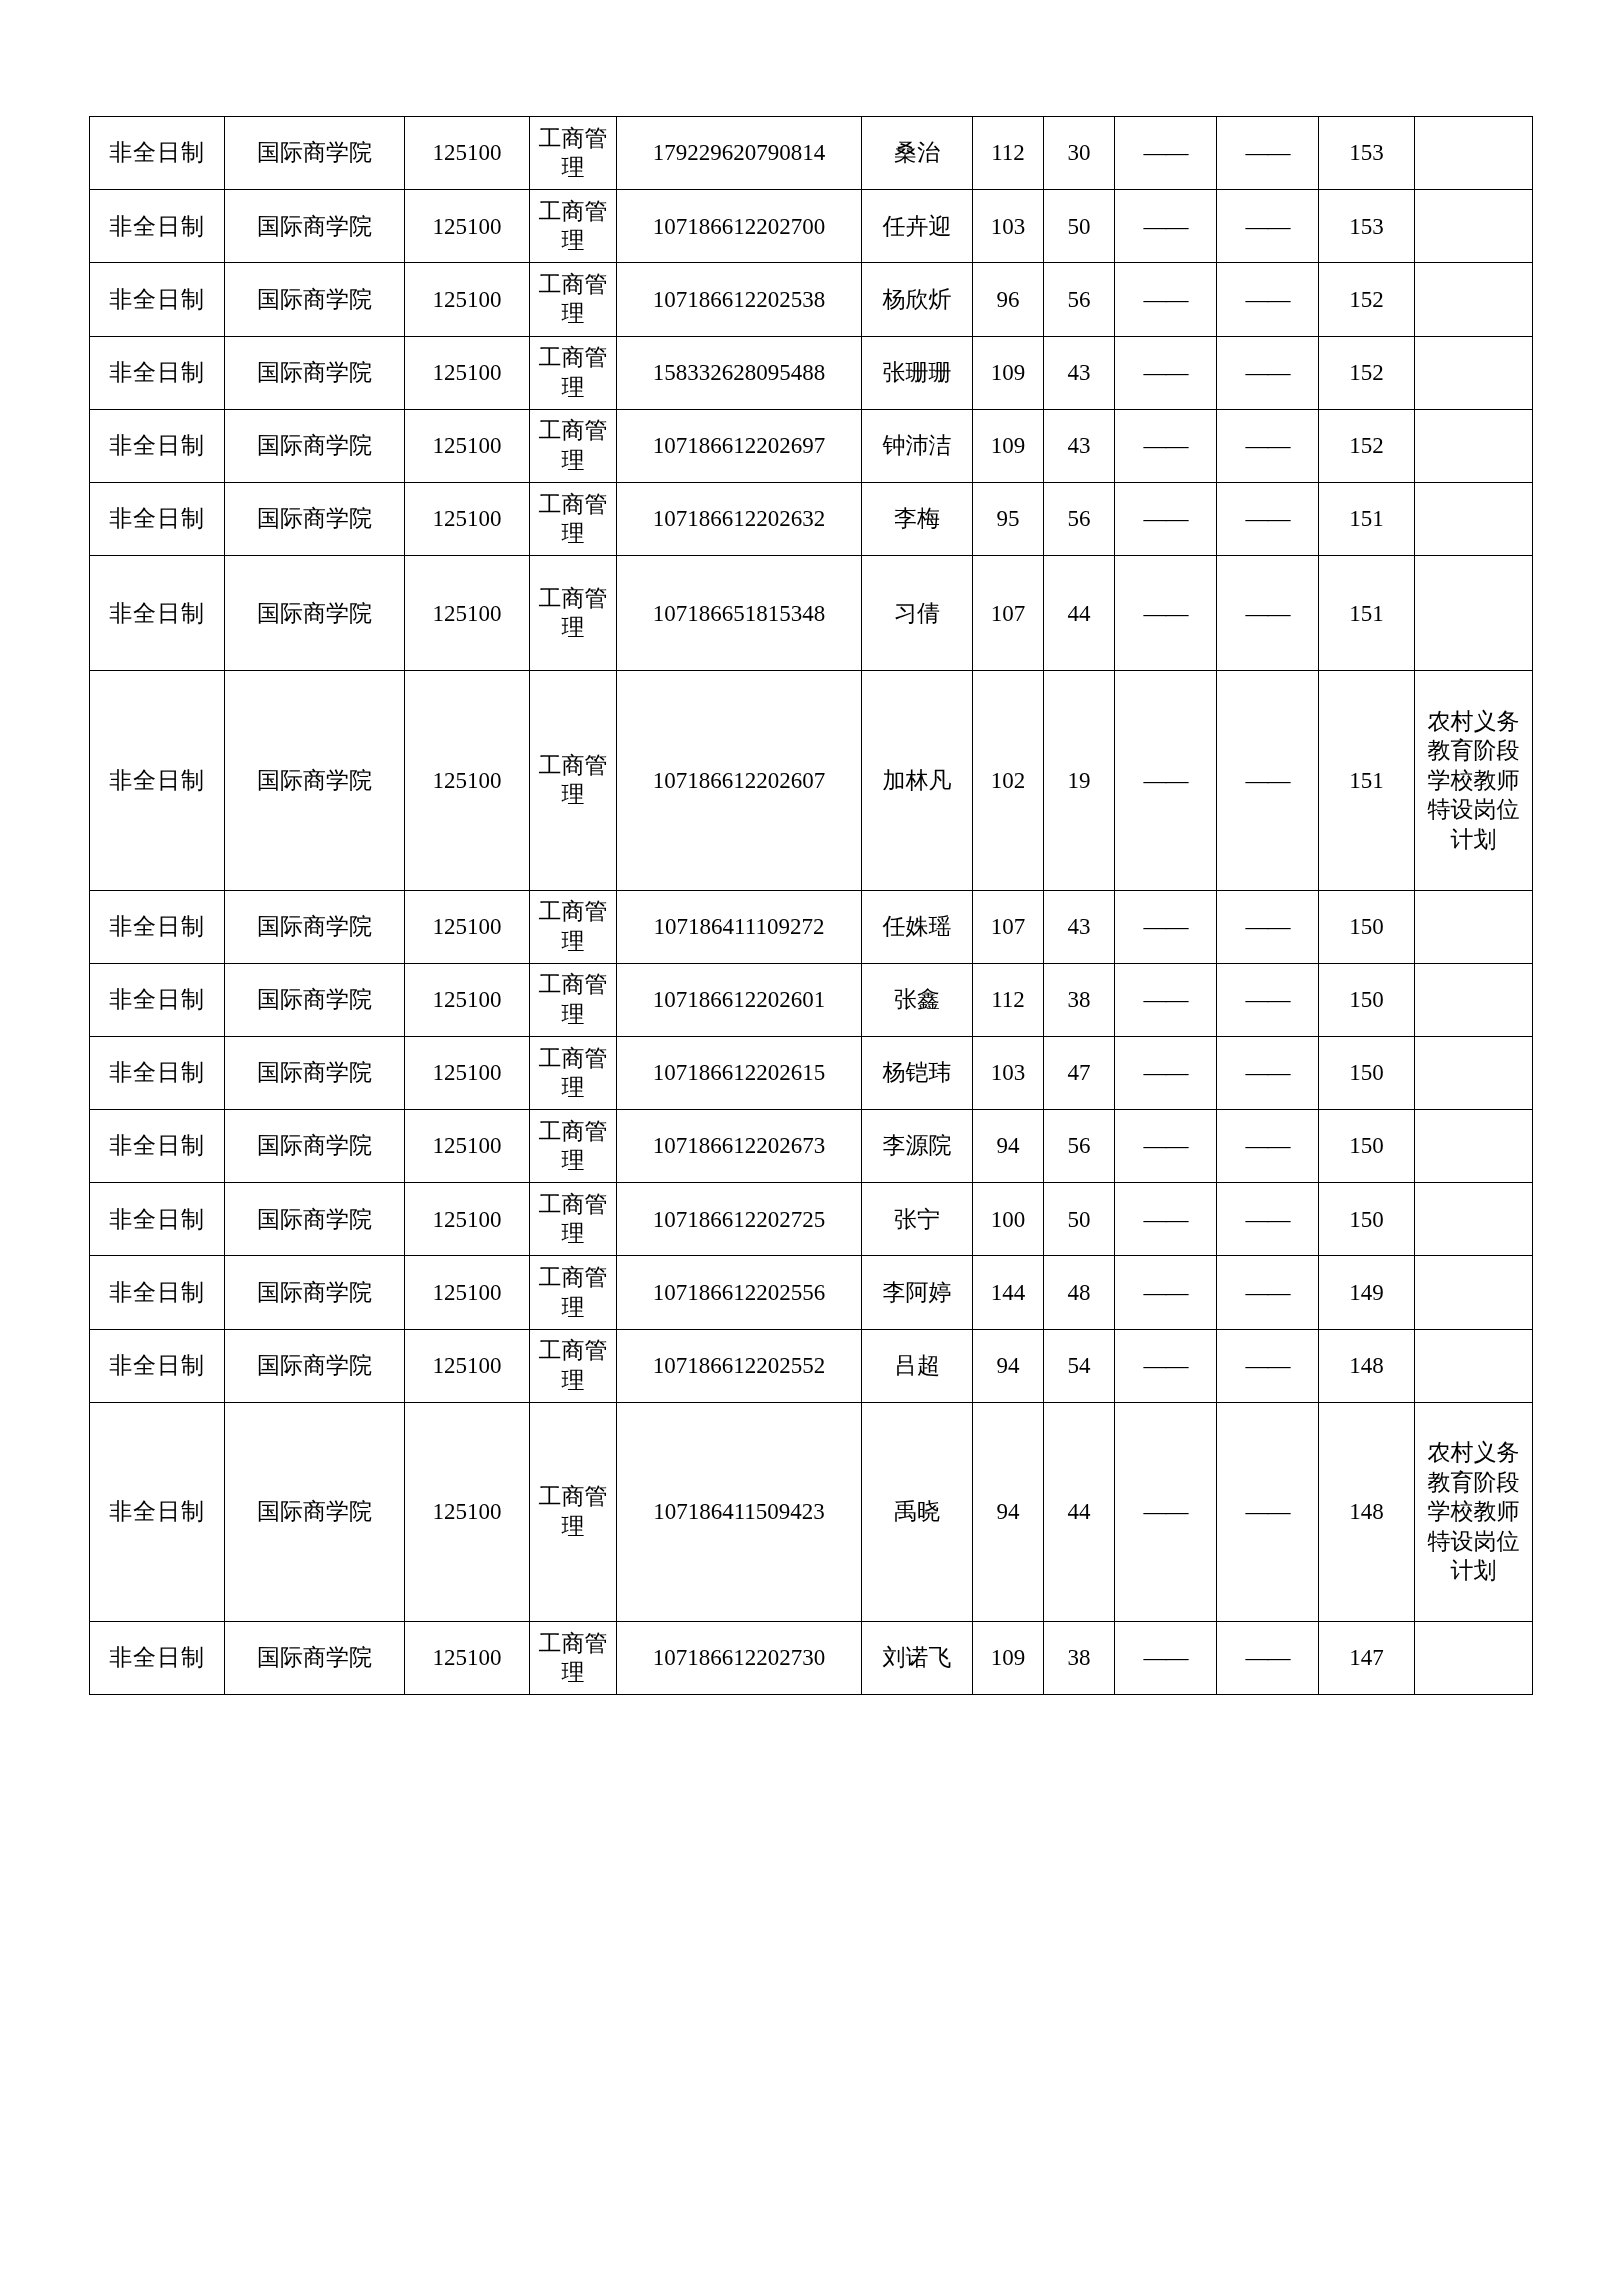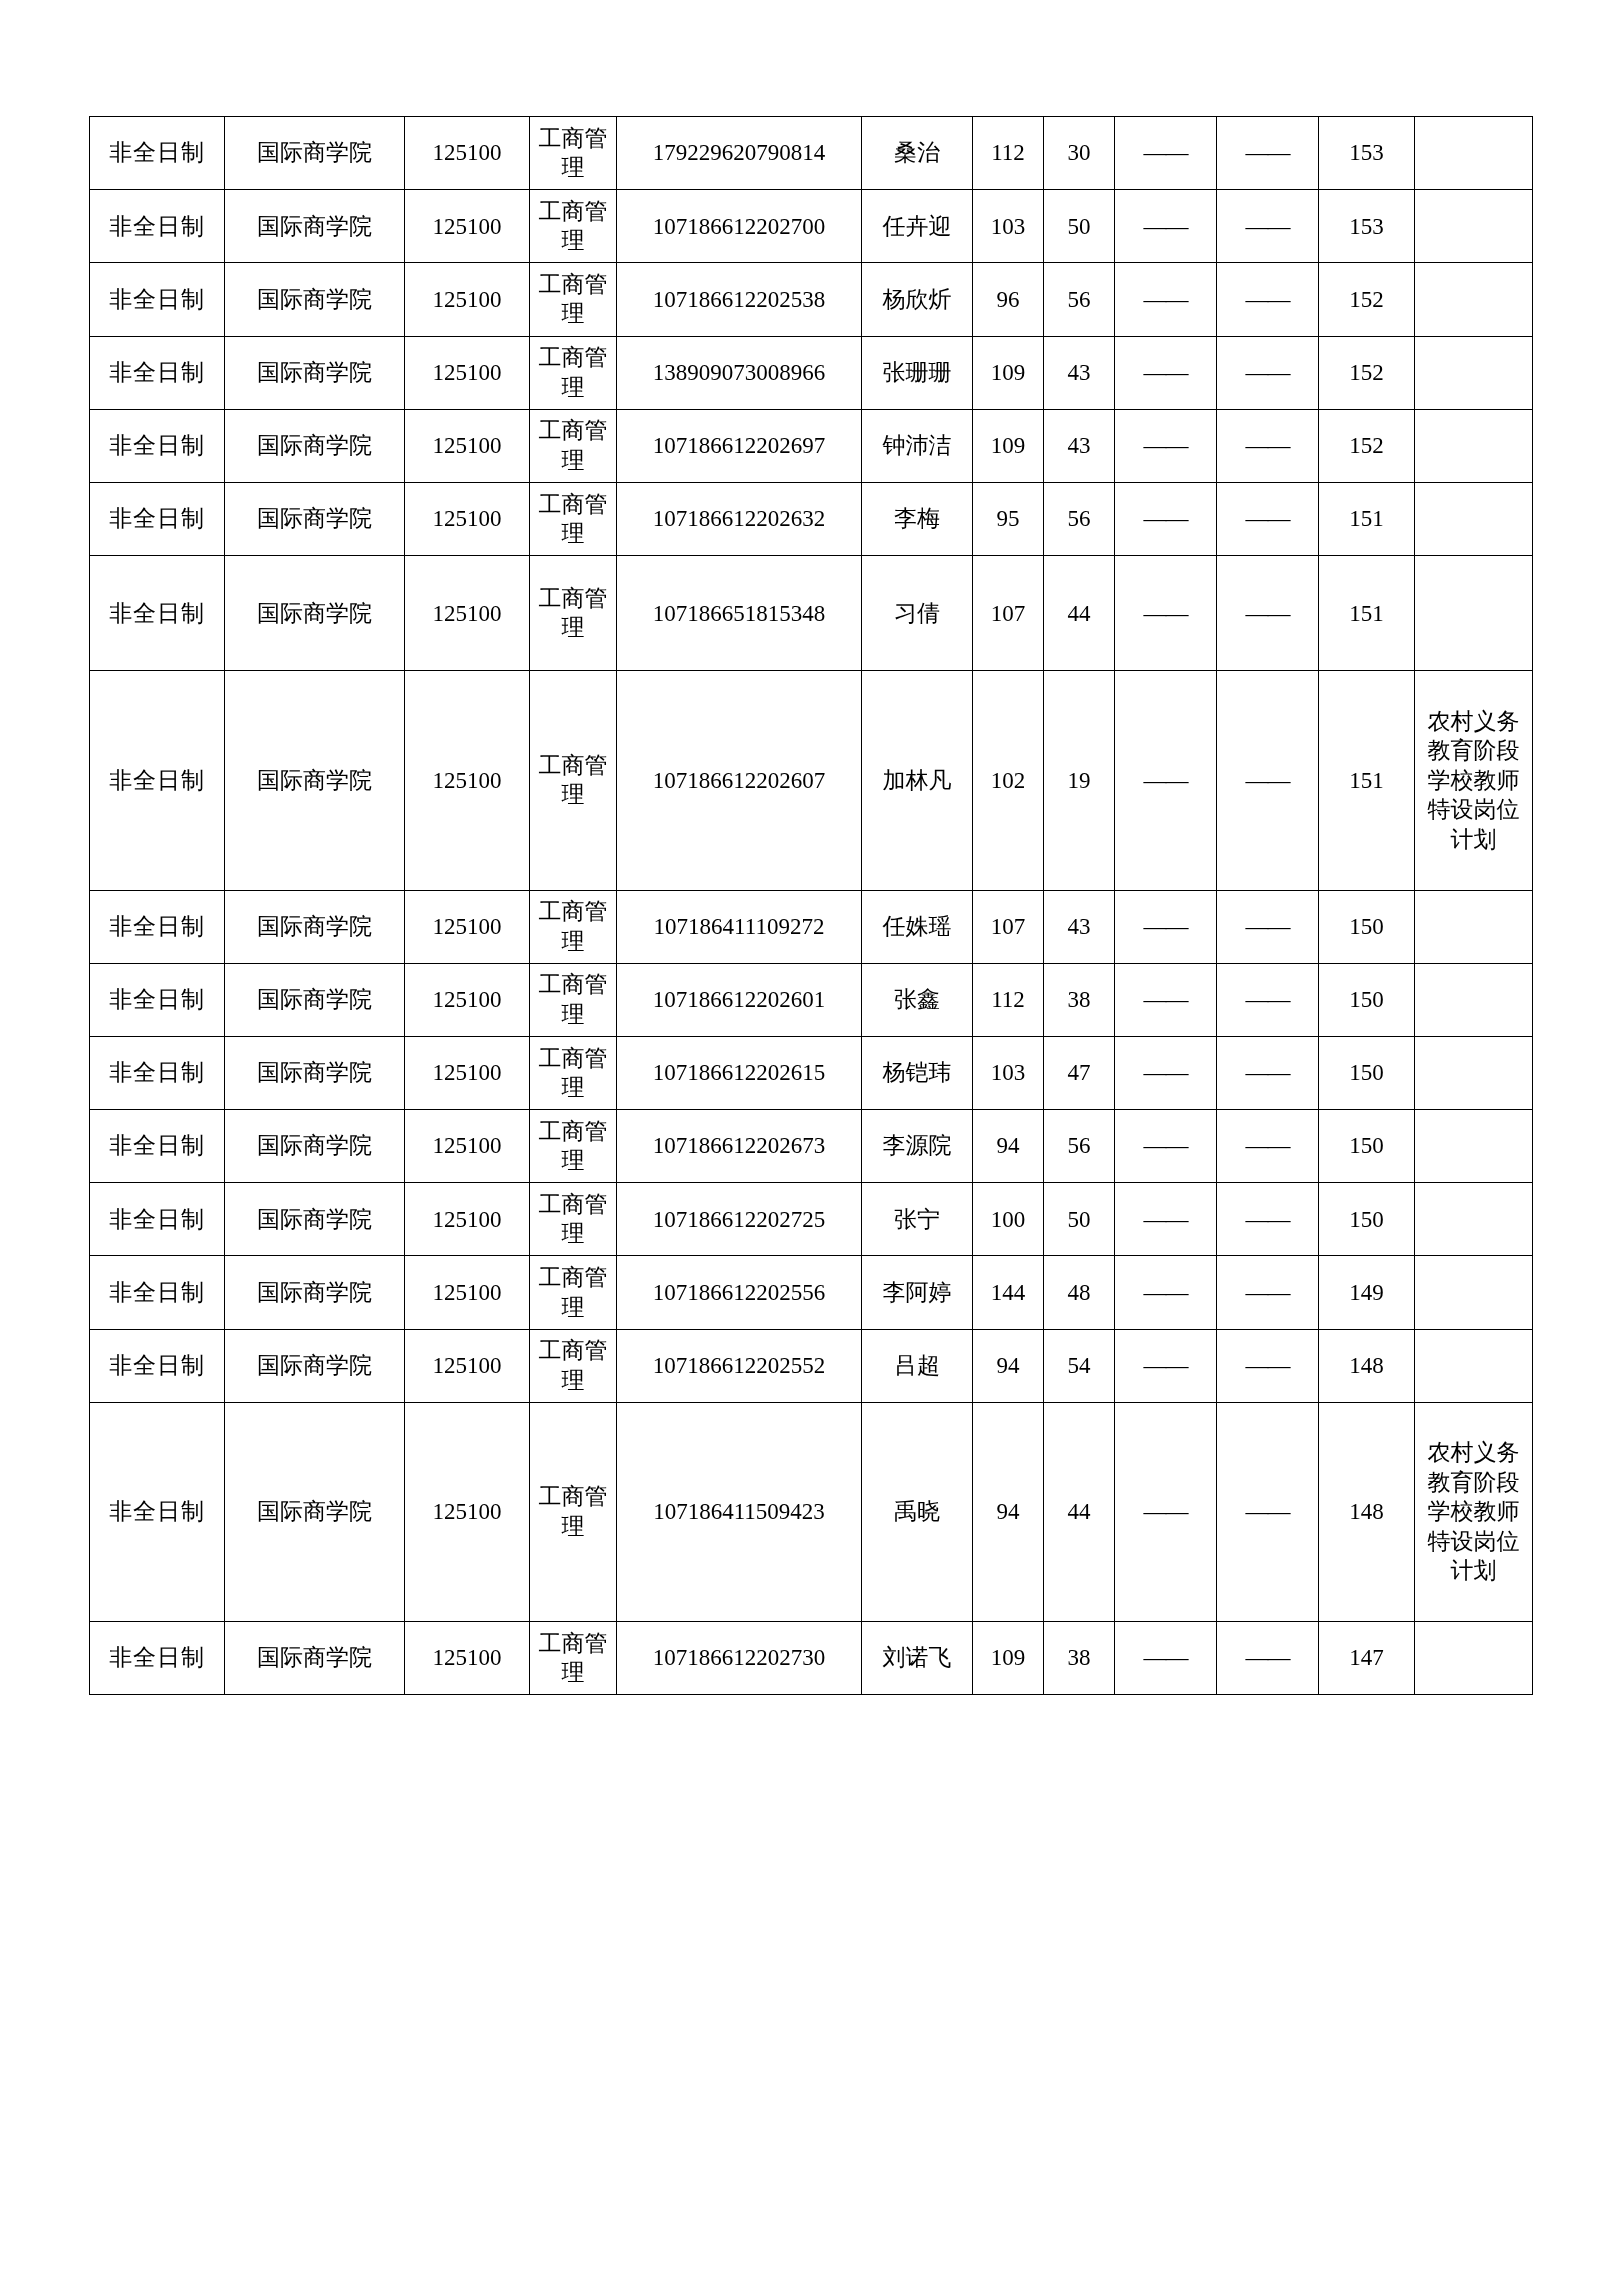--- a/index.html
+++ b/index.html
@@ -129,21 +129,21 @@
           <td class="dash">——</td>
           <td class="dash">——</td>
           <td>152</td>
           <td class="cell-note"></td>
         </tr>
         <tr class="std">
           <td class="cell-type">非全日制</td>
           <td>国际商学院</td>
           <td>125100</td>
           <td class="cell-major">工商管理</td>
-          <td>138909073008966</td>
+          <td>158332628095488</td>
           <td>张珊珊</td>
           <td>109</td>
           <td>43</td>
           <td class="dash">——</td>
           <td class="dash">——</td>
           <td>152</td>
           <td class="cell-note"></td>
         </tr>
         <tr class="std">
           <td class="cell-type">非全日制</td>

